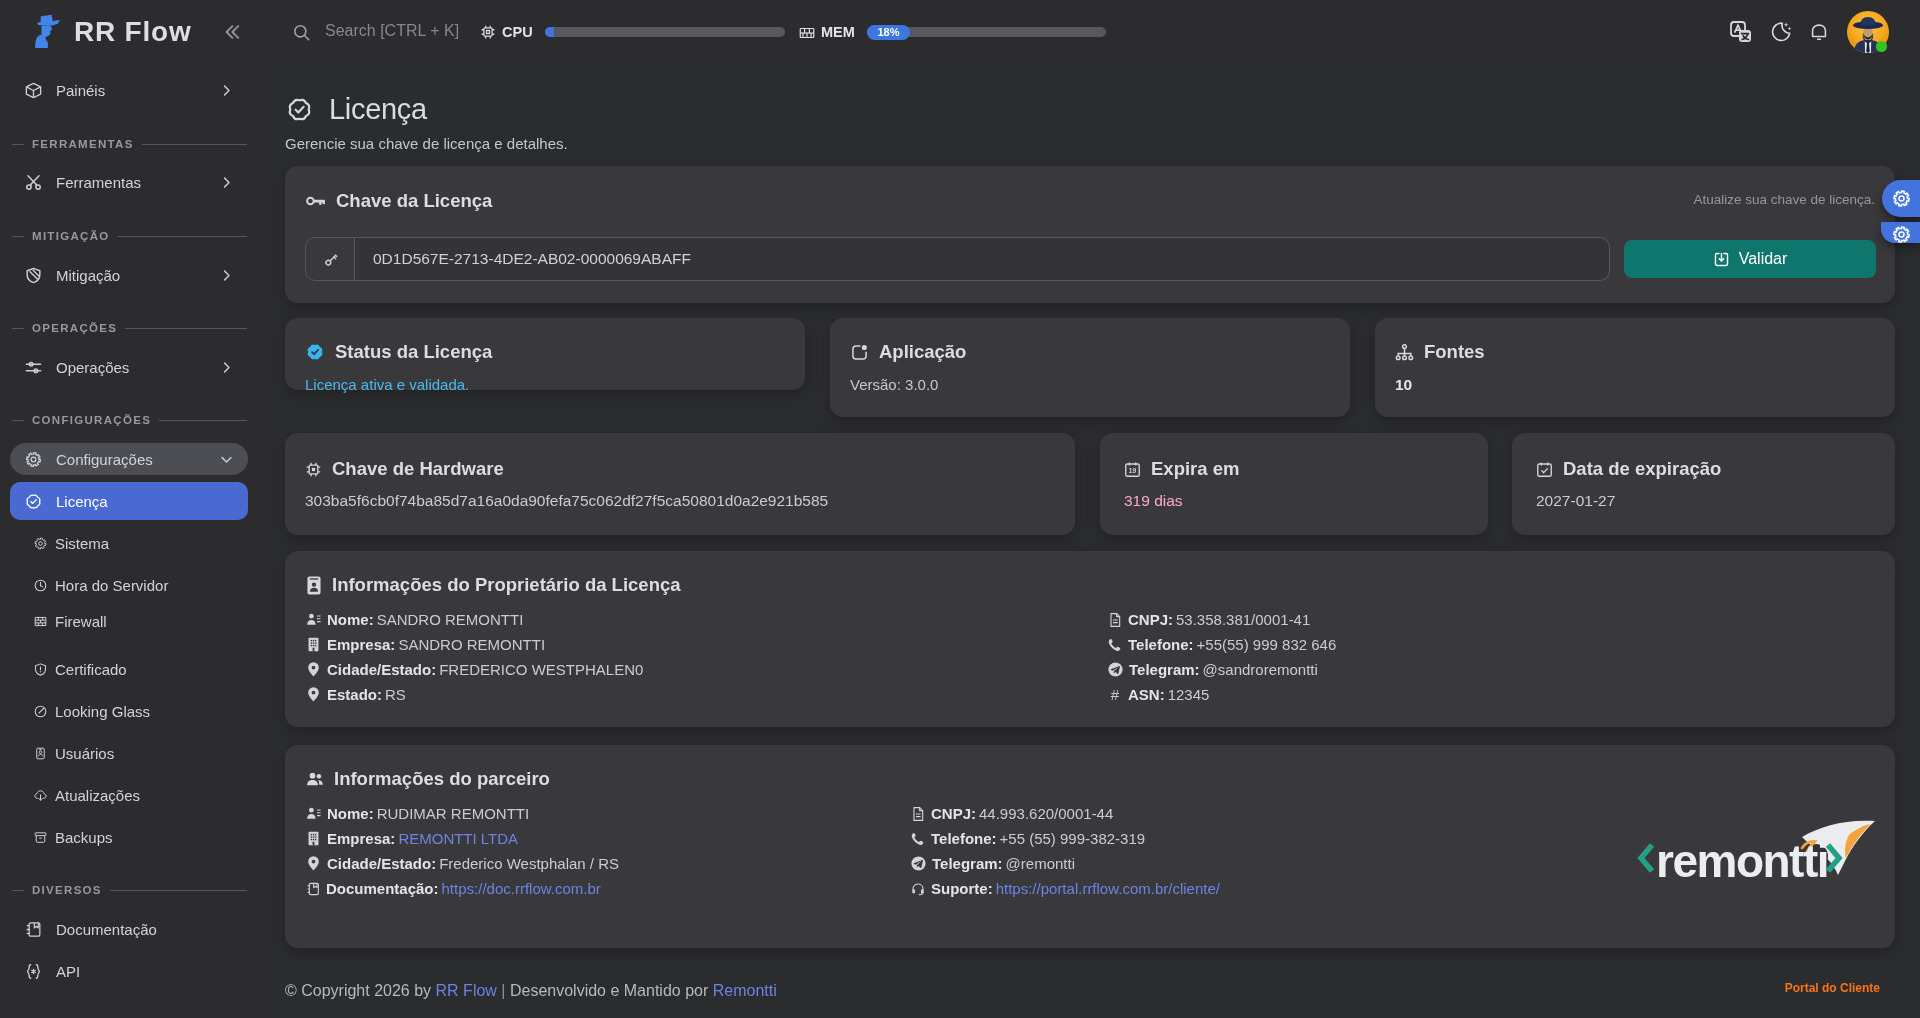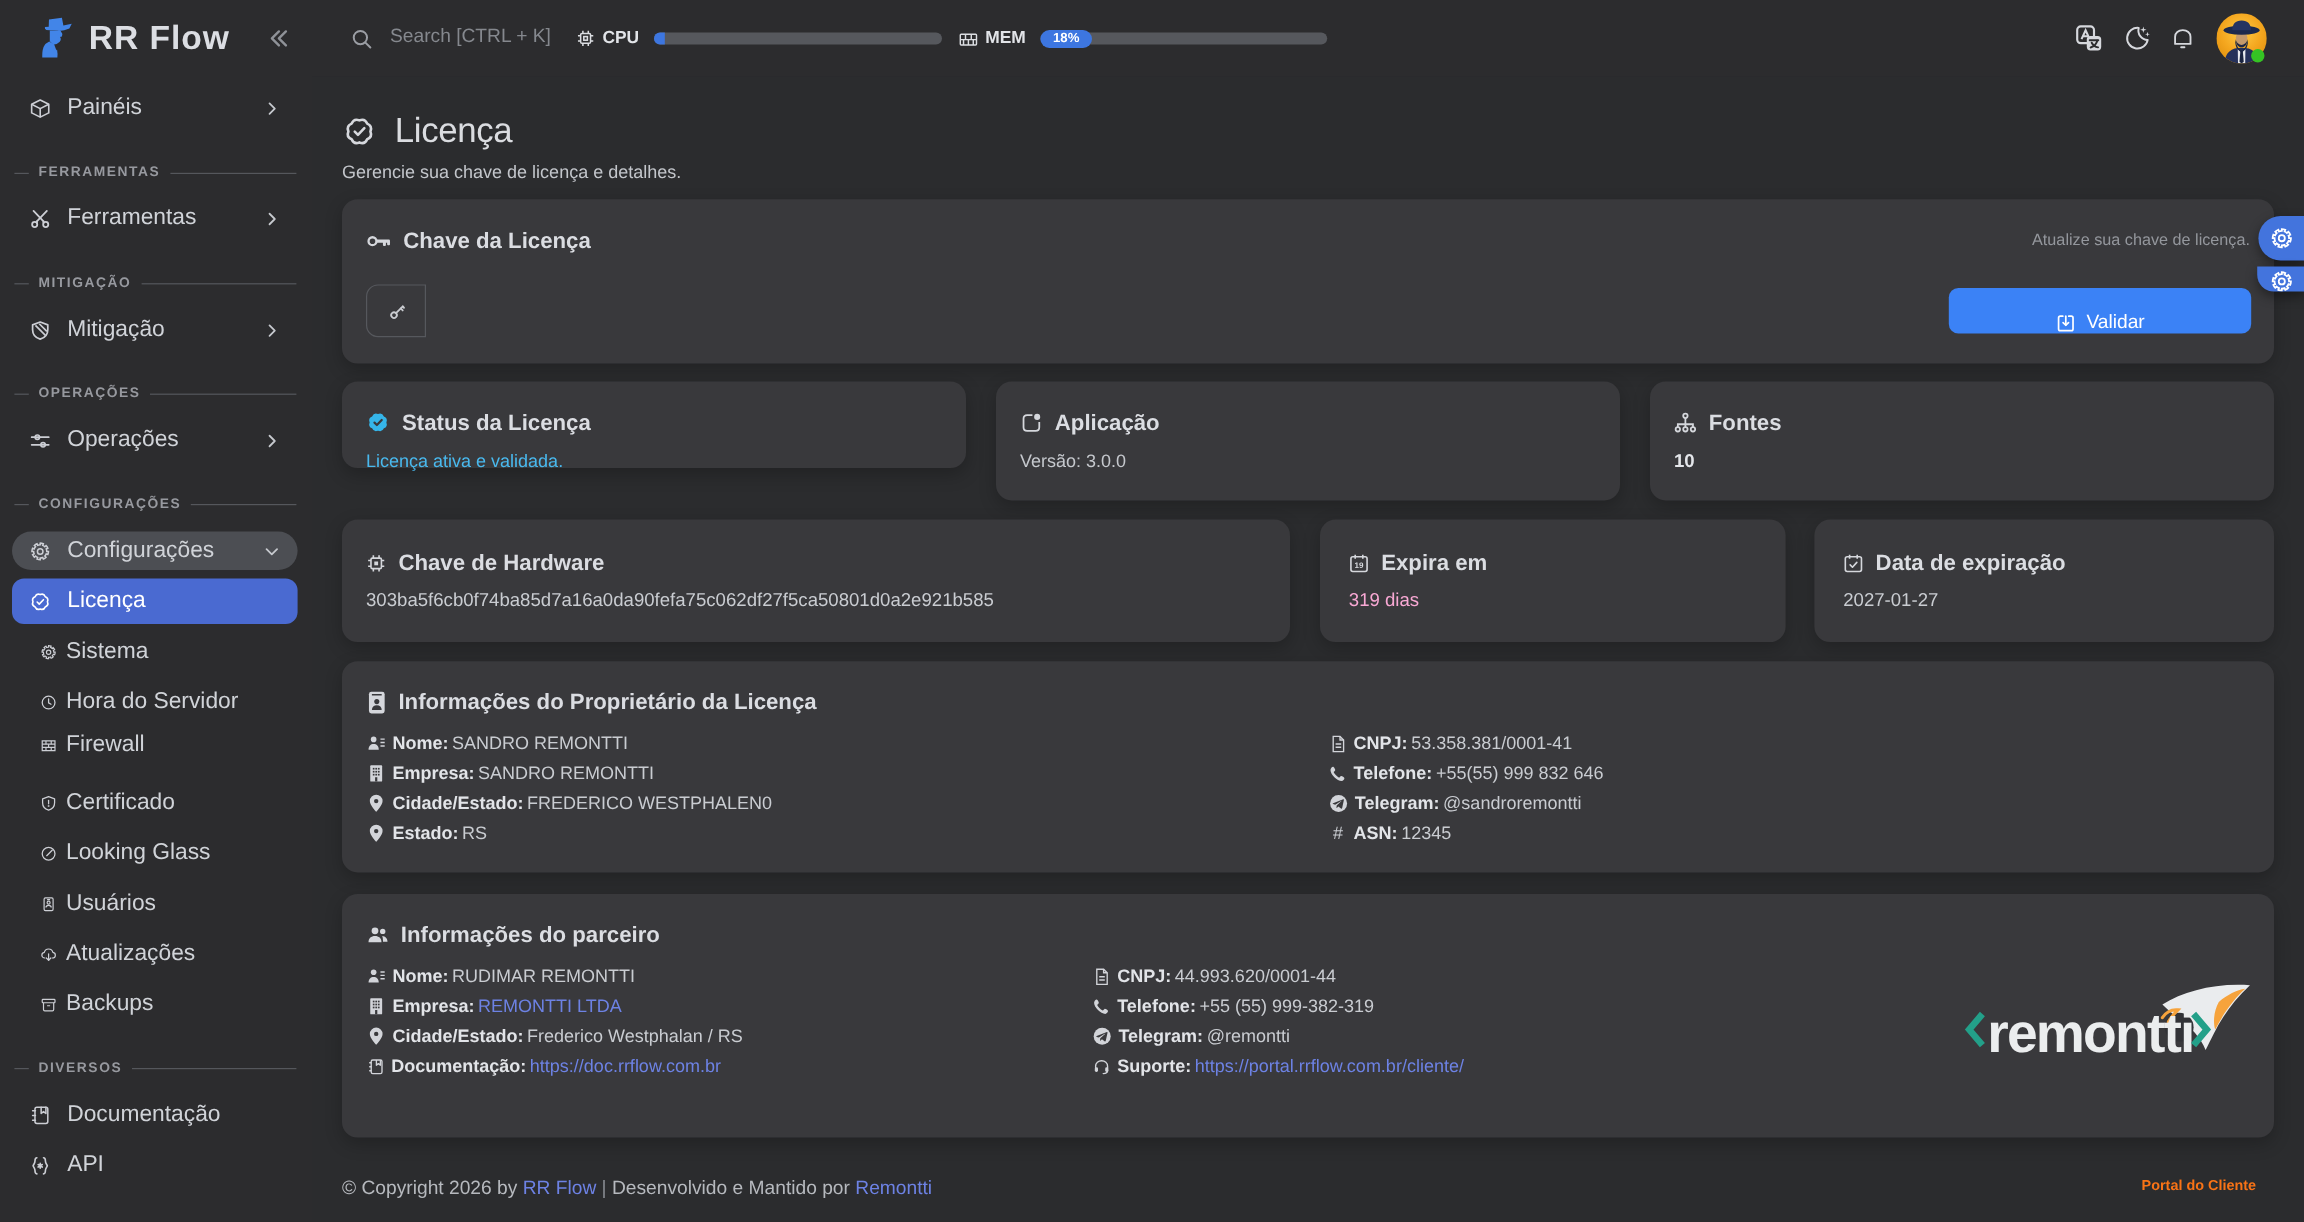--- a/index.html
+++ b/index.html
@@ -6,21 +6,21 @@
   * { margin:0; padding:0; box-sizing:border-box; }
   html,body { width:1920px; height:1018px; overflow:hidden; }
   body { font-family:"Liberation Sans", sans-serif; background:#2b2c2e; color:#c8cbd0; position:relative; }
   .abs { position:absolute; }
   svg { display:block; }
   
   #sidebar { position:absolute; left:0; top:0; width:260px; height:1018px; background:#2c2c2e; }
   .brand { position:absolute; left:34px; top:14px; display:flex; align-items:center; }
   .brand-txt { font-size:28px; font-weight:bold; color:#dcdee3; letter-spacing:.8px; margin-left:13px; }
   .collapse-ic { position:absolute; left:222px; top:22px; color:#8f9298; }
-  .mi { position:absolute; left:10px; width:238px; height:38px; display:flex; align-items:center; color:#d0d3d8; font-size:19px; }
+  .mi { position:absolute; left:10px; width:238px; height:38px; display:flex; align-items:center; color:#d0d3d8; font-size:15px; }
   .mi .ic { width:19px; height:19px; margin-left:14px; margin-right:13px; flex:0 0 auto; color:#ccced4; }
   .mi .chev { position:absolute; right:14px; color:#c6c9ce; }
   .mi.sub .ic { margin-left:23px; width:15px; height:15px; margin-right:7px; }
   .mi.active-parent { background:#4c4e53; border-radius:19px; height:32px; }
   .mi.sel { background:#4a6ad1; border-radius:10px; color:#fff; }
   .mi.sel .ic { color:#fff; }
   .sect { position:absolute; left:0; width:260px; display:flex; align-items:center; color:#97999f; font-size:11.5px; letter-spacing:1.3px; font-weight:bold; }
   .sect:before { content:""; width:12px; border-top:1px solid #55575c; margin-left:12px; margin-right:8px; }
   .sect:after { content:""; flex:1; border-top:1px solid #55575c; margin-left:8px; margin-right:13px; }
   
@@ -324,21 +324,22 @@
     <div class="abs" style="right:20px; top:26px; font-size:13.5px; color:#94979d;">Atualize sua chave de licença.</div>
     <div class="abs" style="left:20px; top:71px; width:50px; height:44px; border:1px solid #56585d; border-radius:10px 0 0 10px;">
       <svg class="abs" style="left:15px; top:12px;" width="20" height="20" viewBox="0 0 24 24" fill="none" stroke="#caccd1" stroke-width="1.8" stroke-linecap="round">
           <g transform="rotate(-45 12 12)">
             <circle cx="7.5" cy="12" r="2.8"></circle>
             <path d="M10.3 12 H20"></path>
             <path d="M17 12 V14.8 M19.8 12 V13.8"></path>
           </g>
         </svg>
     </div>
-    <div class="abs" style="left:1339px; top:74px; width:252px; height:38px; background:#3b82f6; border-radius:8px; display:flex; align-items:flex-end; justify-content:center; color:#fff; font-size:16px; font-weight:500;">
+    <div class="abs" style="left:70px; top:71px; width:1255px; height:44px; background:#343438; border:1px solid #56585d; border-left:none; border-radius:0 10px 10px 0; line-height:42px; padding-left:18px; font-size:15.5px; color:#ced1d6;">0D1D567E-2713-4DE2-AB02-0000069ABAFF</div>
+    <div class="abs" style="left:1339px; top:74px; width:252px; height:38px; background:#0f766e; border-radius:8px; display:flex; align-items:center; justify-content:center; color:#fff; font-size:16px; font-weight:500;">
       <svg width="17" height="17" viewBox="0 0 24 24" fill="none" stroke="#fff" stroke-width="2" stroke-linecap="round" stroke-linejoin="round" style="margin-right:9px;">
           <path d="M8.5 3.5 H5.5 C4.4 3.5 3.5 4.4 3.5 5.5 V18.5 C3.5 19.6 4.4 20.5 5.5 20.5 H18.5 C19.6 20.5 20.5 19.6 20.5 18.5 V5.5 C20.5 4.4 19.6 3.5 18.5 3.5 H15.5"></path>
           <path d="M12 3.5 V14"></path>
           <polyline points="8.8,11 12,14.2 15.2,11"></polyline>
         </svg>
       Validar
     </div>
   </div>
 
   <div class="card" style="left:25px; top:254px; width:520px; height:72px;">

